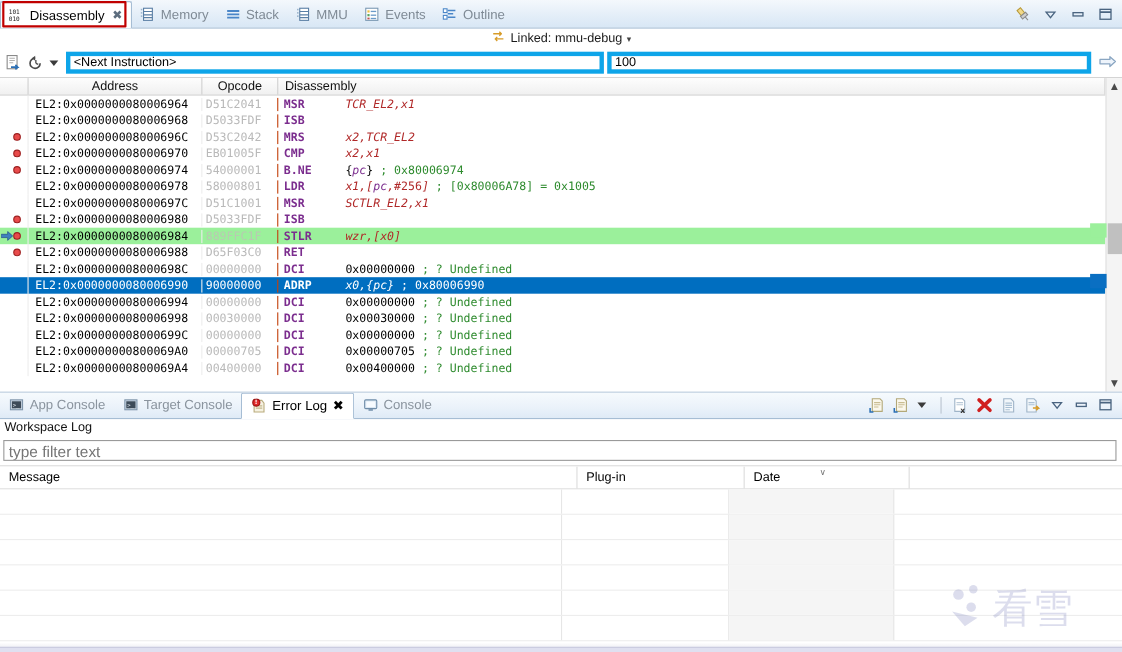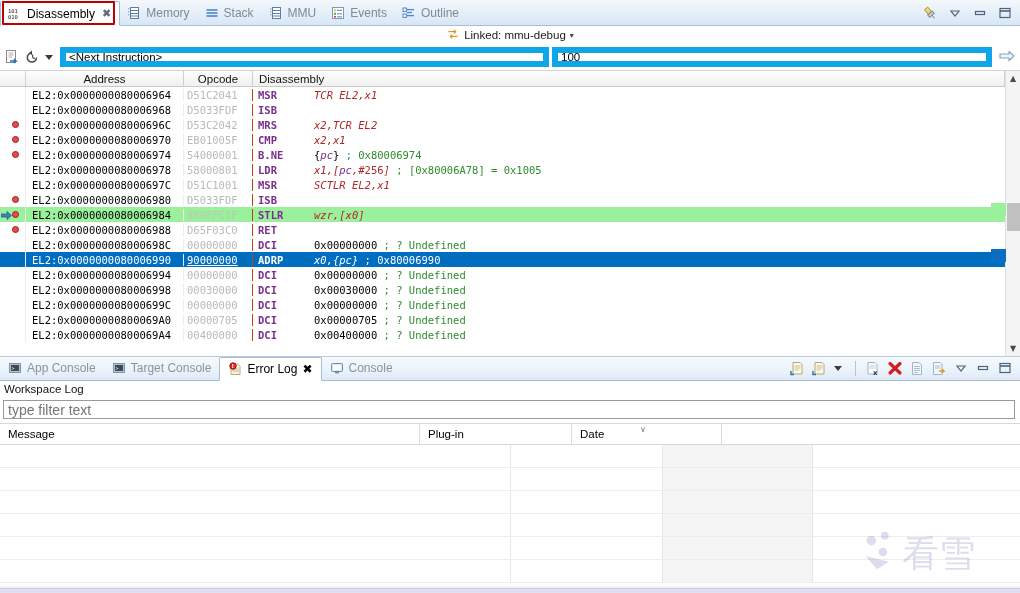--- a/index.html
+++ b/index.html
@@ -93,21 +93,21 @@
   .dd-caret {
     width: 0; height: 0;
     border-left: 4px solid transparent;
     border-right: 4px solid transparent;
     border-top: 5px solid #3b3b3b;
     margin: 0 4px 0 1px;
   }
   .addr-input {
     flex: 1 1 auto;
     height: 20px;
-    border: 6px solid #0ea5e9;
+    border: 4px solid #0ea5e9;
     background: #fff;
     font-family: "Liberation Sans", sans-serif;
     font-size: 11.5px;
     padding: 0 3px;
     color: #000;
     outline: none;
     min-width: 0;
   }
   .addr-input.small { flex: 0 0 440px; }
   .go-arrow { width: 18px; height: 16px; margin-left: 3px; }
@@ -175,21 +175,21 @@
     overflow:hidden;
   }
   .drow.selected .dc-addr { color:#fff; }
   .dc-op {
     width: 69px; flex: 0 0 69px;
     color: #b9b9b9;
     padding-left: 3px;
     border-right: 1px solid #c2410c;
     overflow:hidden;
   }
-  .drow.selected .dc-op { color:#fff;text-decoration:underline; }
+  .drow.selected .dc-op { color:#fff; }
   .drow.current .dc-op { color: #b9c9b2; }
   .dc-dis { flex: 1 1 auto; padding-left: 5px; overflow: hidden; display:flex; }
   .mnem {
     color: #7b2d8e; font-weight: bold;
     display:inline-block; width: 56px; flex: 0 0 56px;
   }
   .drow.selected .mnem { color:#fff; }
   .ops { color:#000; font-style: italic; }
   .drow.selected .ops { color:#fff; }
   .ops .reg { color:#b02828; font-style: italic; }
@@ -285,21 +285,21 @@
     background:#ffffff;
     border-bottom:1px solid #d8d8d8;
     font-size:11.5px;
   }
   .log-header .lh {
     display:flex; align-items:center;
     padding-left:8px;
     border-right:1px solid #dcdcdc;
     position: relative;
   }
-  .lh-msg { width: 420px; }
+  .lh-msg { width: 525px; }
   .lh-plug{ width: 152px; }
   .lh-date{ width: 150px; }
   .lh-rest{ flex:1 1 auto; border-right:none !important;}
   .sortcaret {
     position:absolute; left: 68px; top: 1px;
     font-size:8px; color:#777;
     font-family:"DejaVu Sans",sans-serif;
   }
   .log-rows { flex:1 1 auto; position:relative; background:#fff; }
   .lrow { height: 23px; display:flex; border-bottom:1px solid #ededed; }

